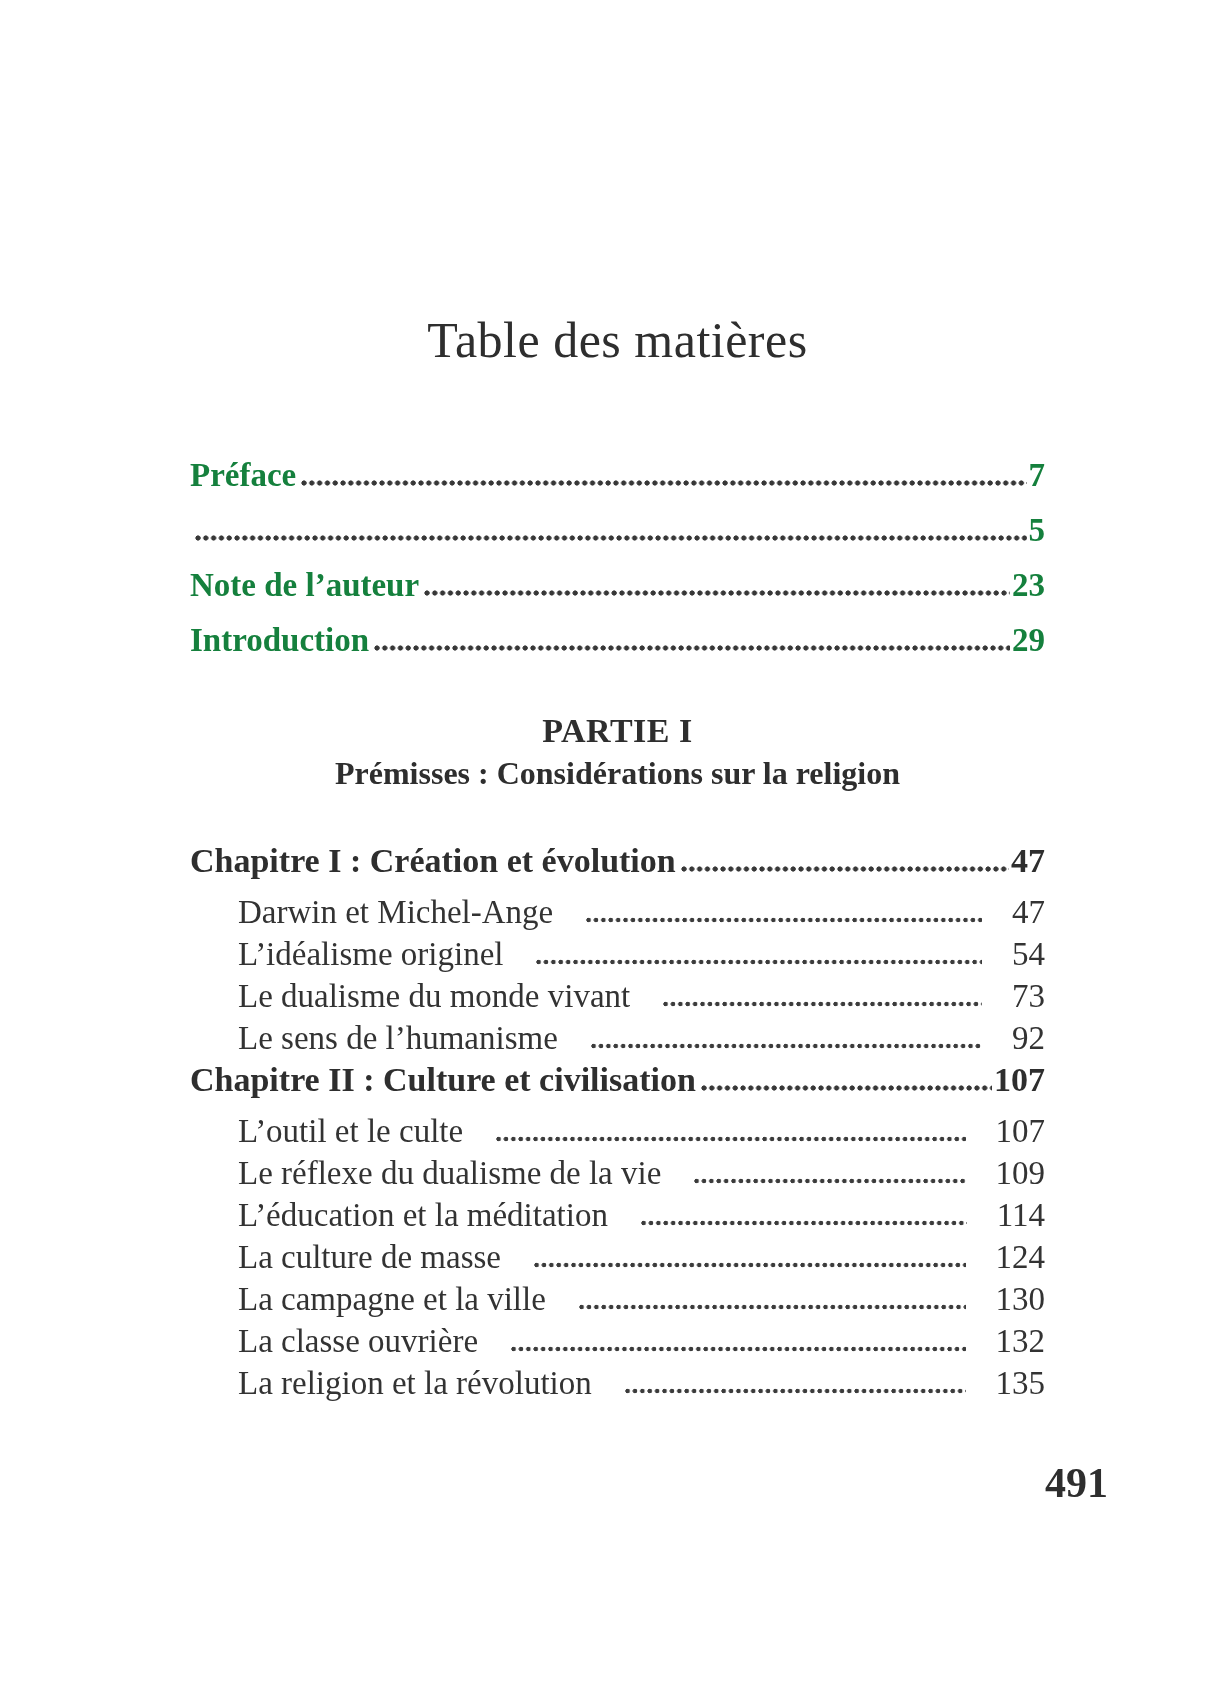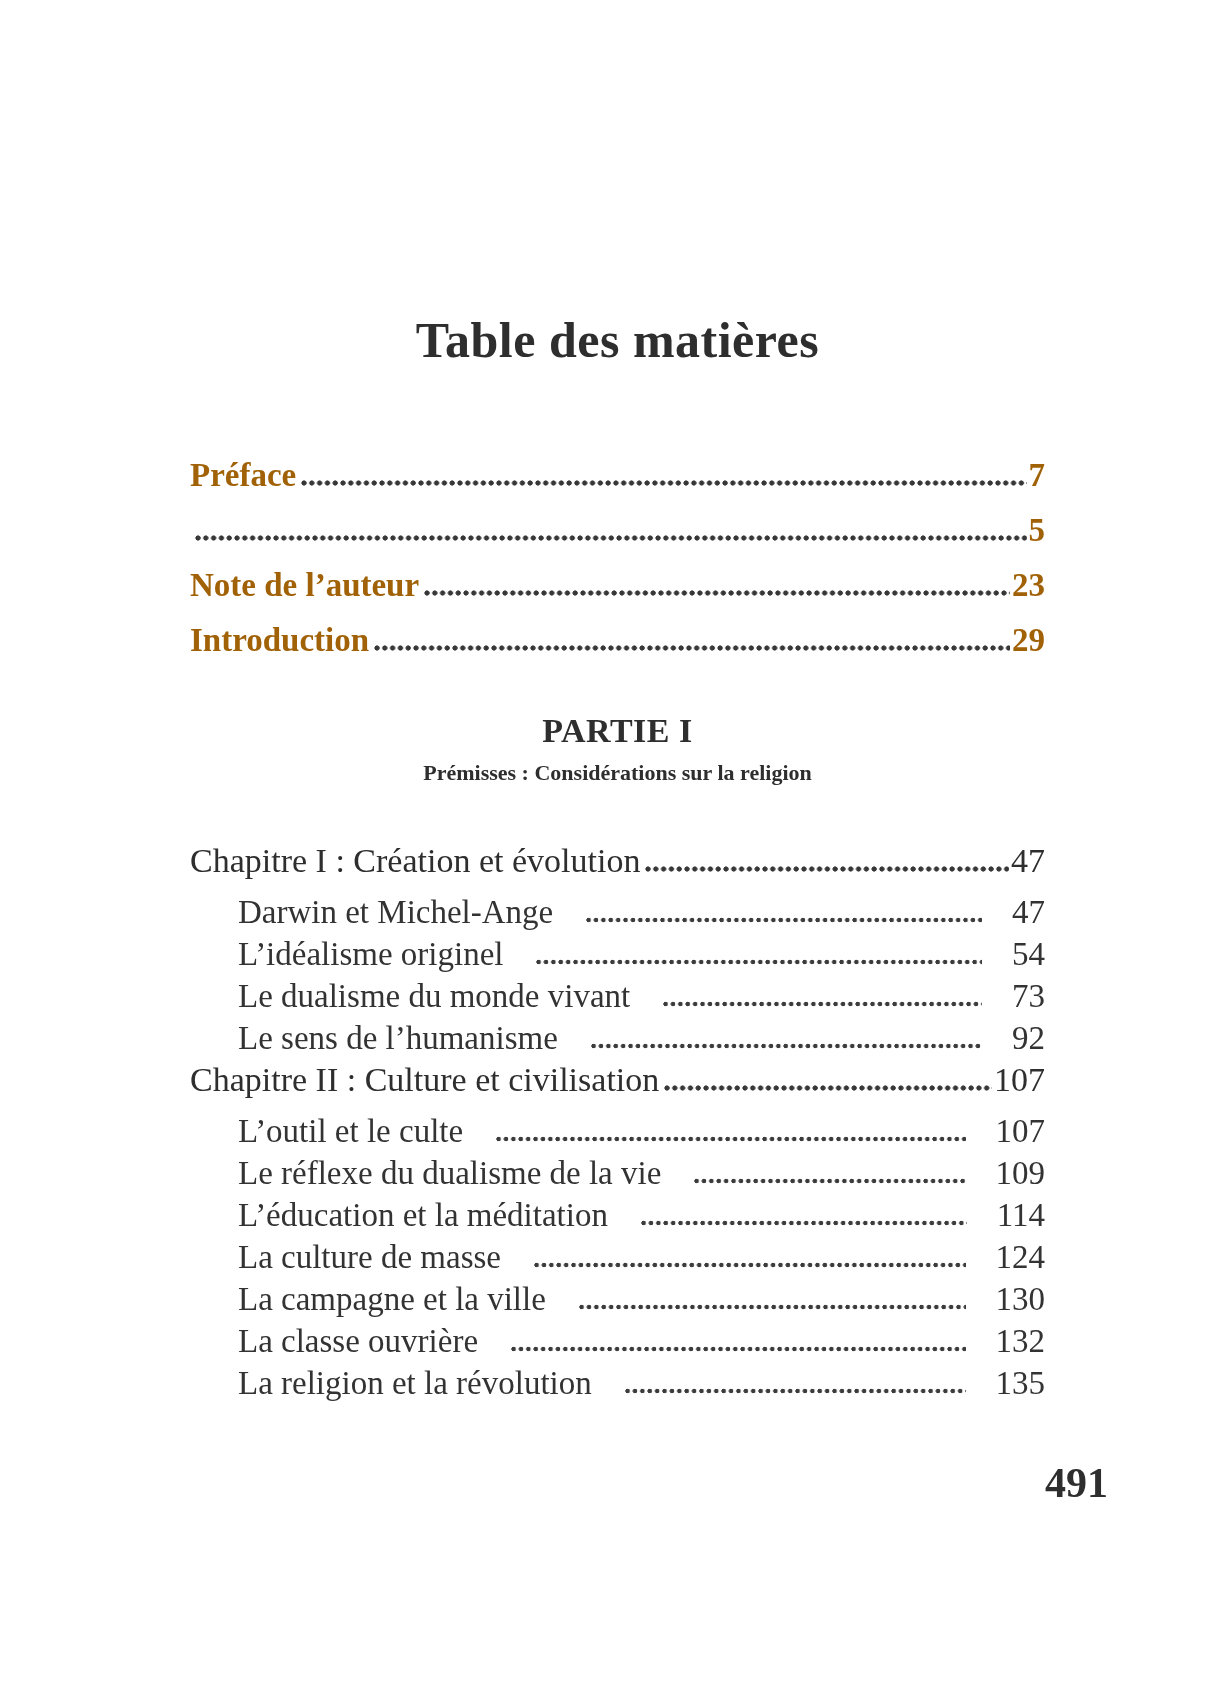--- a/index.html
+++ b/index.html
@@ -18,50 +18,50 @@
   }
   .title {
     position: absolute;
     top: 312px;
     left: 190px;
     width: 855px;
     margin: 0;
     text-align: center;
     font-size: 50px;
     line-height: 56px;
-    font-weight: bold;
+    font-weight: normal;
     color: #2e2e2e;
     letter-spacing: 0.5px;
   }
   .toc {
     position: absolute;
     left: 190px;
     width: 855px;
   }
   .toc-front { top: 448px; }
   .toc-chapters { top: 840px; }
   .row {
     display: flex;
     align-items: baseline;
     white-space: nowrap;
   }
   .toc-front .row {
     height: 55px;
     line-height: 55px;
     font-size: 33px;
     font-weight: bold;
-    color: #a16207;
+    color: #15803d;
   }
   .toc-chapters .row {
     height: 42px;
     line-height: 42px;
     font-size: 33px;
   }
   .row.chapter {
-    font-weight: normal;
+    font-weight: bold;
     font-size: 34px;
     color: #2e2e2e;
     margin-bottom: 9px;
   }
   .row.sub { padding-left: 48px; gap: 28px; }
   .label { flex: 0 0 auto; }
   .dots {
     flex: 1 1 10px;
     height: 6px;
     margin: 0 2px 1px 5px;
@@ -84,21 +84,21 @@
     text-align: center;
     font-weight: bold;
     color: #2e2e2e;
   }
   .part-heading .part-line1 {
     font-size: 34px;
     line-height: 42px;
     letter-spacing: 0.5px;
   }
   .part-heading .part-line2 {
-    font-size: 22px;
+    font-size: 32px;
     line-height: 42px;
   }
   .folio {
     position: absolute;
     top: 1462px;
     right: 112px;
     font-size: 42px;
     line-height: 42px;
     font-weight: bold;
     color: #2e2e2e;

